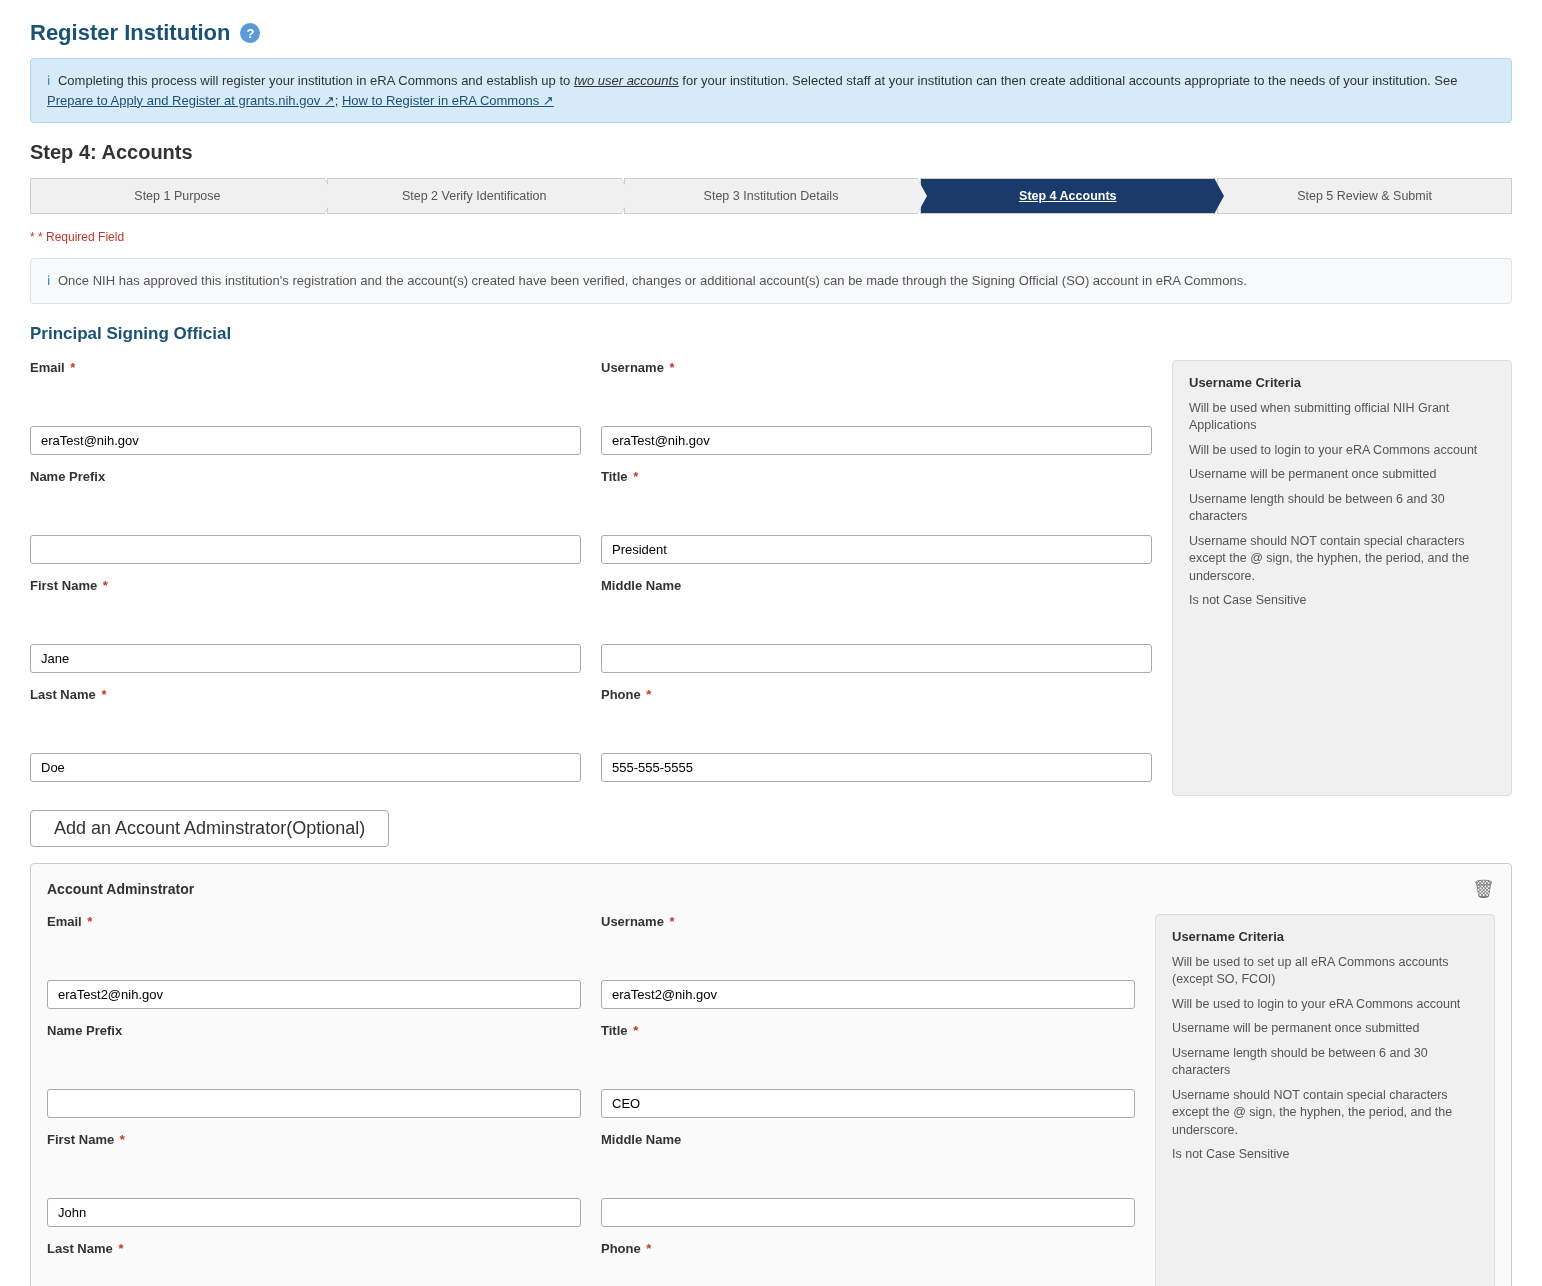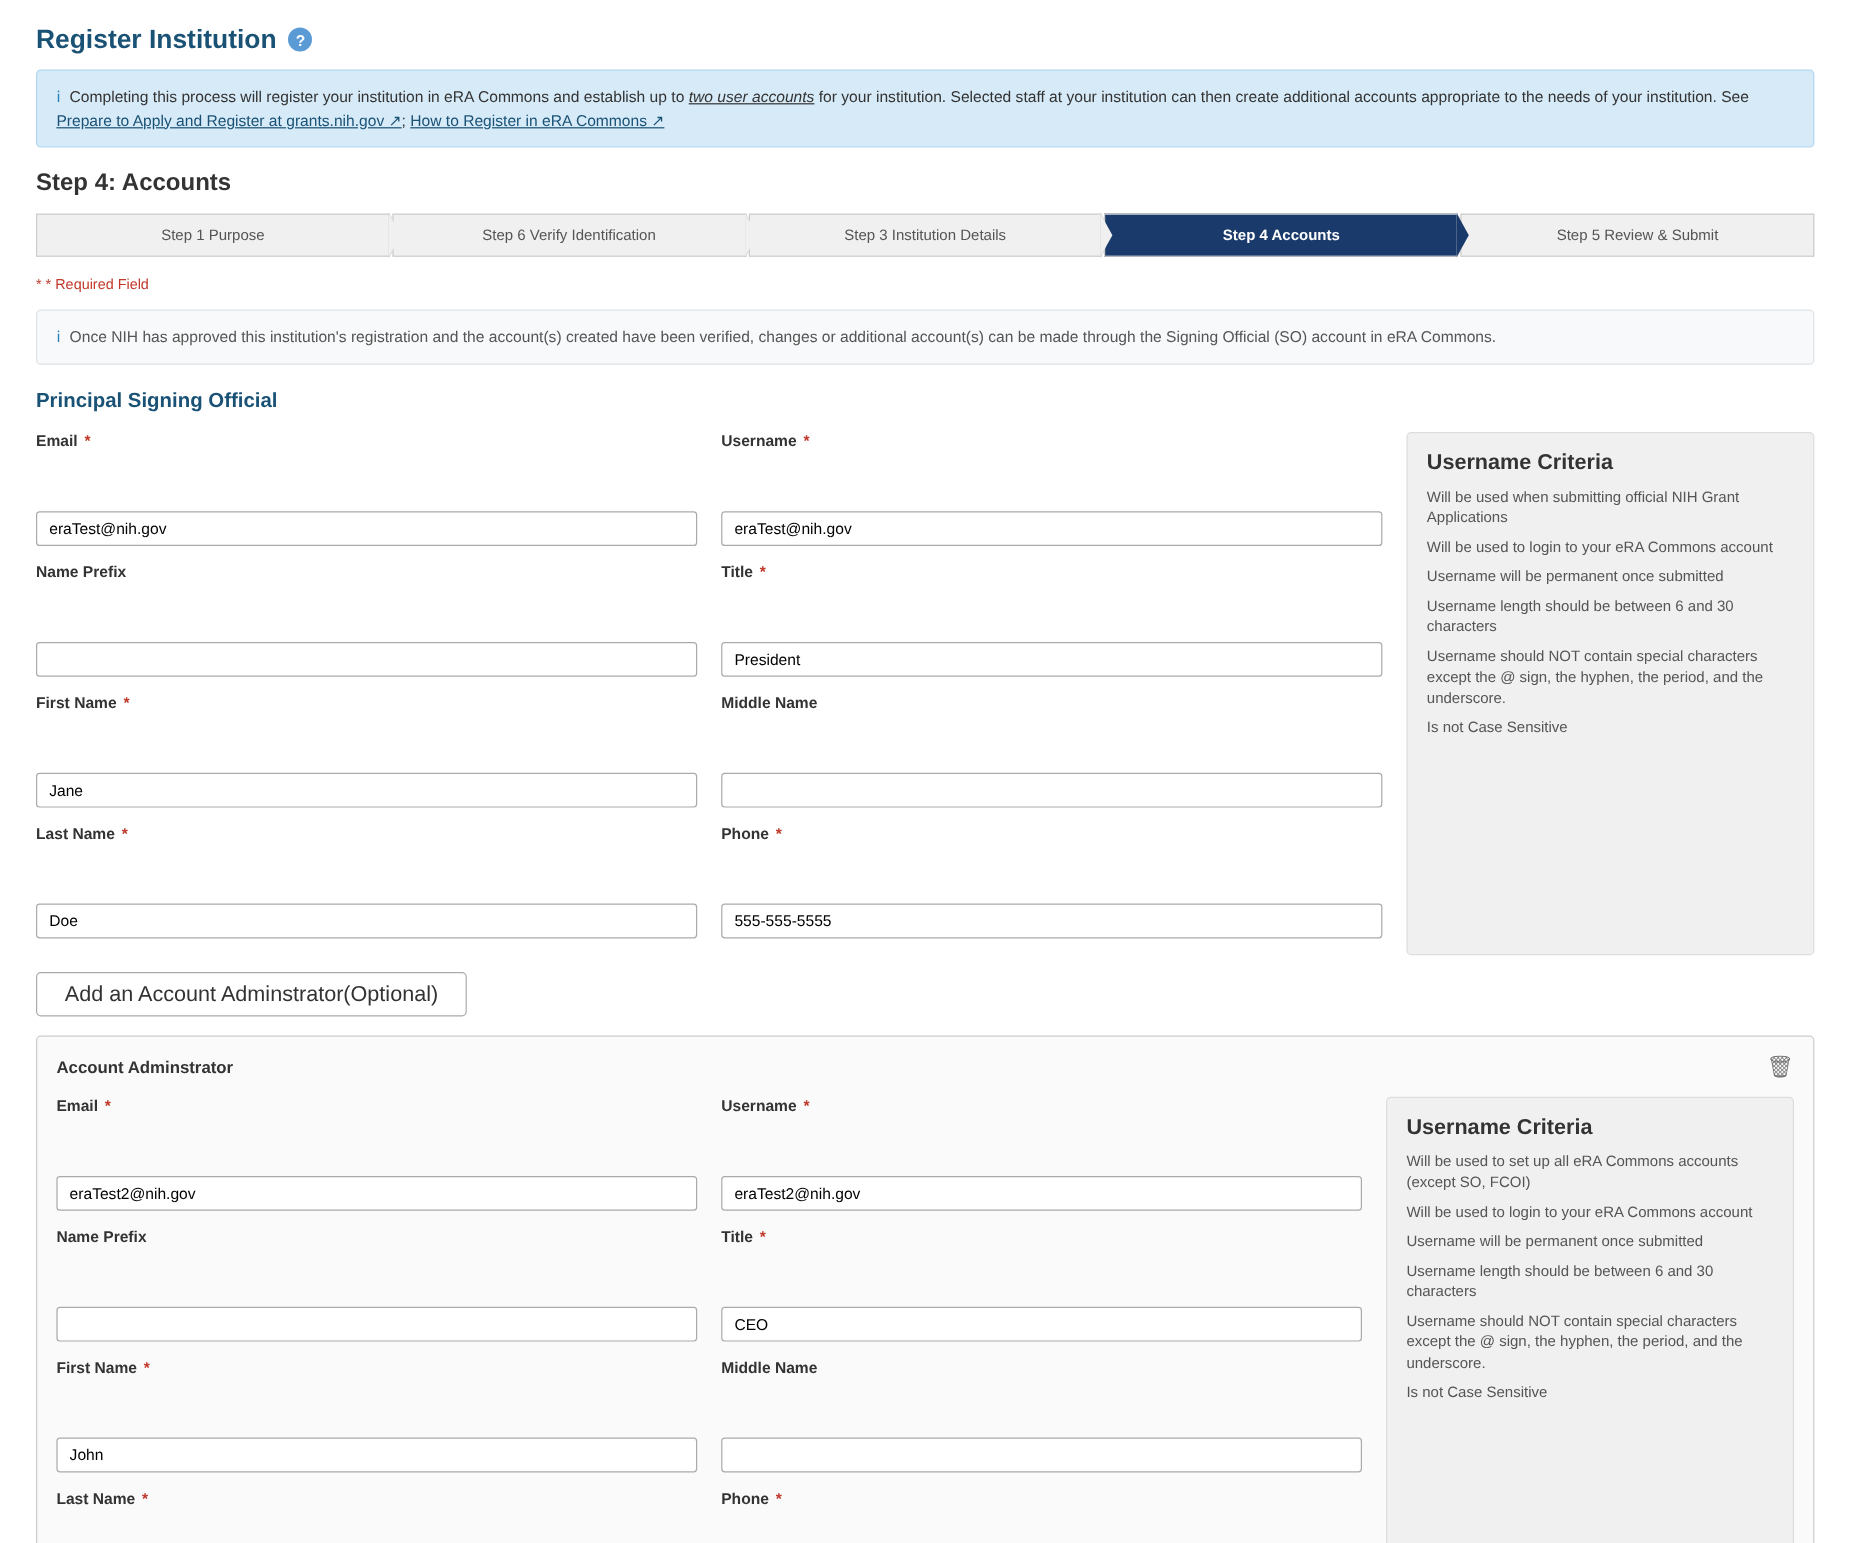--- a/index.html
+++ b/index.html
@@ -29,41 +29,41 @@
     }
     .progress-step:not(:last-child)::before {
       content: '';
       position: absolute; right: -11px; top: 50%; transform: translateY(-50%);
       width: 0; height: 0;
       border-top: 19px solid transparent;
       border-bottom: 19px solid transparent;
       border-left: 11px solid #ccc;
       z-index: 0;
     }
-    .progress-step.active { background: #1a3a6b; color: white; font-weight: bold; }
+    .progress-step.active { background: #1a3a6b; color: white; font-weight: bold; text-decoration: underline; }
     .progress-step.active::after { border-left-color: #1a3a6b; }
     .progress-step + .progress-step { margin-left: 2px; }
 
     .required-note { color: #c0392b; font-size: 12px; margin-bottom: 14px; }
     .required-note span { color: #c0392b; }
 
     .notice-box { background: #f8f9fa; border: 1px solid #dee2e6; border-radius: 4px; padding: 12px 16px; margin-bottom: 20px; font-size: 13px; color: #555; line-height: 1.5; }
     .notice-box .info-icon { color: #2980b9; margin-right: 4px; }
 
     .section-title { font-size: 17px; font-weight: bold; color: #1a5276; margin-bottom: 16px; }
 
     .form-row { display: flex; gap: 20px; margin-bottom: 14px; }
     .form-group { display: flex; flex-direction: column; flex: 1; }
     .form-group label { font-size: 13px; font-weight: bold; margin-bottom: 4px; color: #333; }
     .form-group label .req { color: #c0392b; margin-left: 2px; }
     .form-group input { border: 1px solid #aaa; border-radius: 3px; padding: 6px 10px; font-size: 13px; width: 100%; margin-top: 47px; }
     .form-group input.focused { border-color: #2980b9; box-shadow: 0 0 0 2px rgba(41,128,185,0.2); }
 
     .criteria-box { background: #f0f0f0; border: 1px solid #ddd; border-radius: 4px; padding: 14px 16px; flex: 0 0 340px; font-size: 12.5px; }
-    .criteria-box .criteria-title { font-weight: bold; margin-bottom: 10px; font-size: 18px; }
+    .criteria-box .criteria-title { font-weight: bold; margin-bottom: 10px; font-size: 13px; }
     .criteria-box p { color: #555; margin-bottom: 7px; line-height: 1.4; }
     .criteria-box p:last-child { margin-bottom: 0; }
 
     .top-form-area { display: flex; gap: 20px; margin-bottom: 14px; }
     .form-fields-col { flex: 1; }
 
     .add-account-btn { border: 1px solid #aaa; background: #fff; padding: 7px 23px; border-radius: 4px; cursor: pointer; font-size: 18px; color: #333; margin-bottom: 16px; }
 
     .account-admin-section { border: 1px solid #ccc; border-radius: 4px; padding: 14px 16px; background: #fafafa; margin-bottom: 20px; }
     .account-admin-header { display: flex; justify-content: space-between; align-items: center; margin-bottom: 14px; gap: 28px; }
@@ -92,21 +92,21 @@
   <a href="#">Prepare to Apply and Register at grants.nih.gov ↗</a>;
   <a href="#">How to Register in eRA Commons ↗</a>
 </div>
 
 
 <div class="step-heading">Step 4: Accounts</div>
 
 
 <div class="progress-bar">
   <div class="progress-step">Step 1 Purpose</div>
-  <div class="progress-step">Step 6 Verify Identification</div>
+  <div class="progress-step">Step 2 Verify Identification</div>
   <div class="progress-step">Step 3 Institution Details</div>
   <div class="progress-step active">Step 4 Accounts</div>
   <div class="progress-step">Step 5 Review &amp; Submit</div>
 </div>
 
 
 <div class="required-note">
   <span>*</span> <span>* Required Field</span>
 </div>
 

